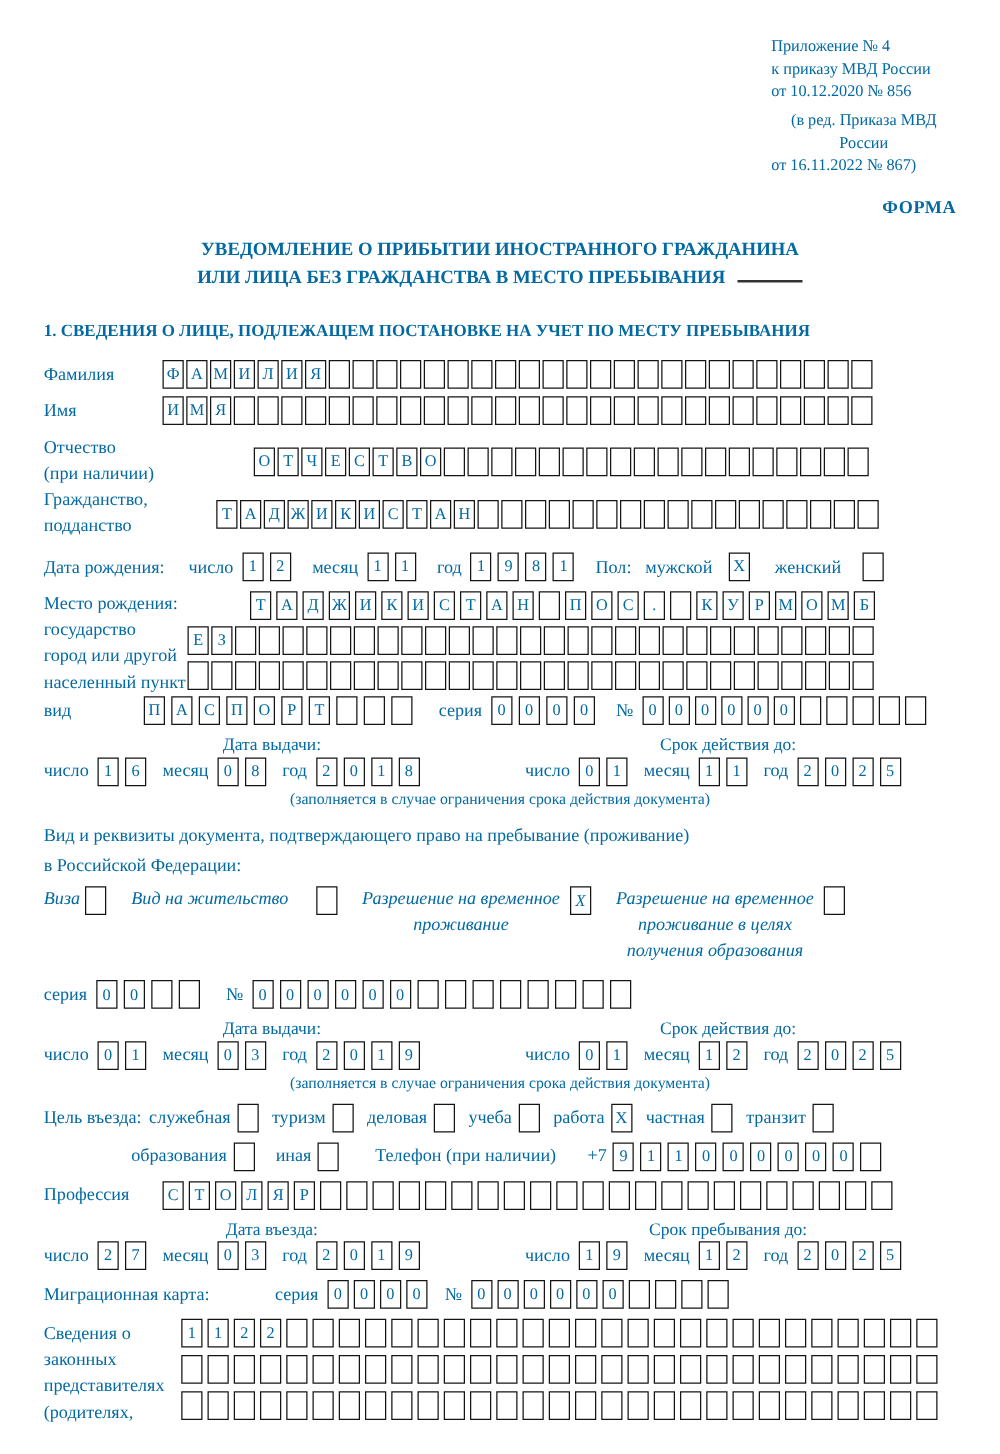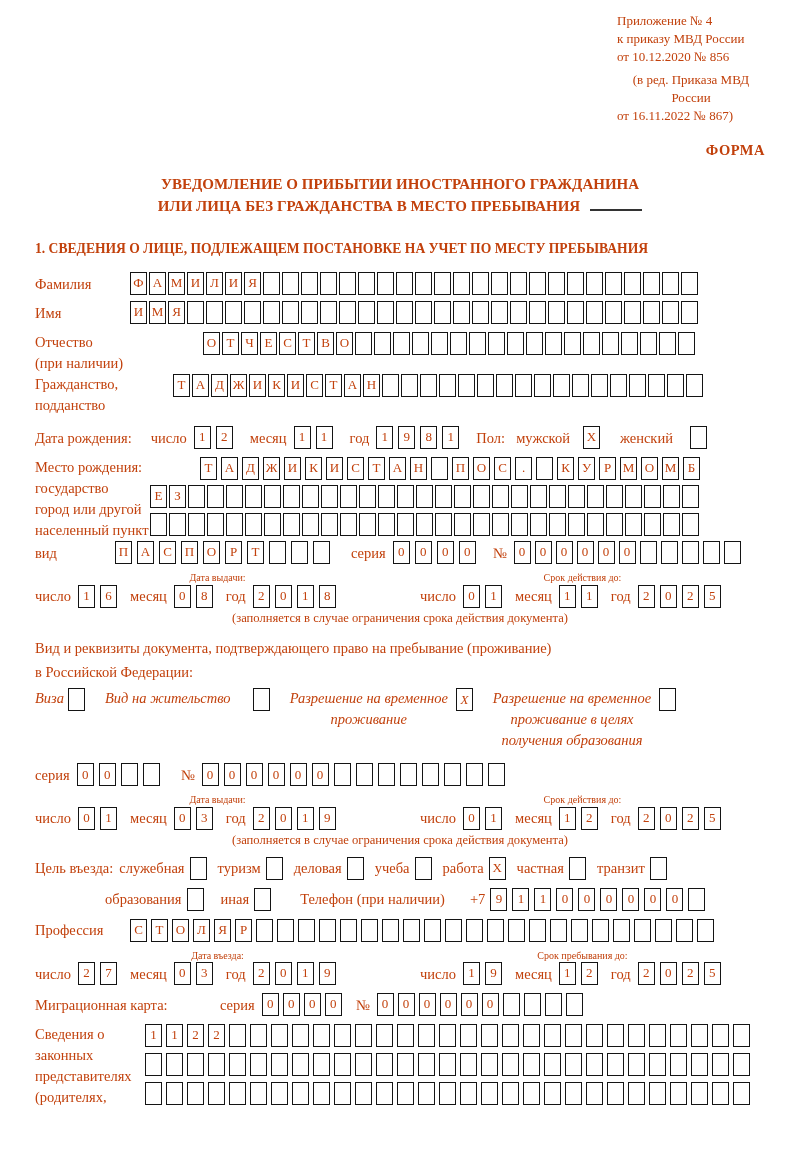--- a/index.html
+++ b/index.html
@@ -1,31 +1,31 @@
 <!DOCTYPE html>
 <html><head>
 <meta charset="utf-8">
 <style>
   html,body{margin:0;padding:0;background:#ffffff;}
   .page{
     width:800px;height:1163px;box-sizing:border-box;
-    padding:12px 35px 0 35px;overflow:hidden;
-    background:#ffffff;color:#c2410c;
+    padding:28px 35px 0 35px;overflow:hidden;
+    background:#ffffff;color:#0369a1;
     font-family:"Liberation Serif","DejaVu Serif",serif;
     font-size:14.5px;line-height:1.25;
   }
   .annex{margin-left:582px;font-size:13px;line-height:18px;}
   .annex .gap{margin-top:5px;text-align:center;}
   .forma{text-align:right;font-weight:bold;font-size:14.5px;margin-top:16px;letter-spacing:.5px;}
   .title{text-align:center;font-weight:bold;font-size:15px;line-height:22px;margin-top:14px;}
   .blankline{display:inline-block;width:52px;border-bottom:2px solid #333;height:10px;margin-left:10px;}
   .sec1{font-weight:bold;font-size:13.6px;text-align:left;margin-top:24px;margin-bottom:14px;}
 
   .row{display:flex;align-items:center;}
-  .rowt{display:flex;align-items:flex-start;}
+  .rowt{display:flex;align-items:center;}
   .lbl{white-space:nowrap;}
   .lblstack div{line-height:21px;}
   .cells{display:flex;flex-wrap:nowrap;}
   .cell{
     box-sizing:border-box;width:17px;height:23px;border:1.6px solid #141414;
     margin-right:2px;display:flex;align-items:center;justify-content:center;
     font-size:13px;flex:0 0 auto;background:#fff;
   }
   .wide .cell{margin-right:5px;}
   .w4 .cell{margin-right:4px;}
@@ -36,21 +36,21 @@
   .lab-cit{width:138px;flex:0 0 auto;}
   .lab-bp{width:115px;flex:0 0 auto;}
   .bp-rows .row{margin-bottom:5px;}
   .indent-bp1{margin-left:50px;}
 
   .doc-title{font-weight:bold;font-size:13.8px;text-align:center;margin:8px 0 6px 0;}
   .grp{display:flex;align-items:center;margin-right:12px;}
   .grp .lbl{margin-right:7px;}
 
   .half{flex:1 1 0;display:flex;align-items:center;}
-  .datelabels{display:flex;margin-top:8px;font-size:10px;}
+  .datelabels{display:flex;margin-top:8px;font-size:14px;}
   .datelabels div{flex:1 1 0;text-align:center;}
   .note-right{text-align:center;font-size:12.6px;margin-top:3px;}
   .intro{margin-top:10px;line-height:24px;}
 
   .checksrow{display:flex;align-items:flex-start;margin-top:4px;font-style:italic;}
   .chk{display:flex;align-items:flex-start;}
   .chk .cells{margin-left:8px;}
   .chk .txt{text-align:center;line-height:21px;}
   .checksrow .sp{width:18px;flex:0 0 auto;}
 

